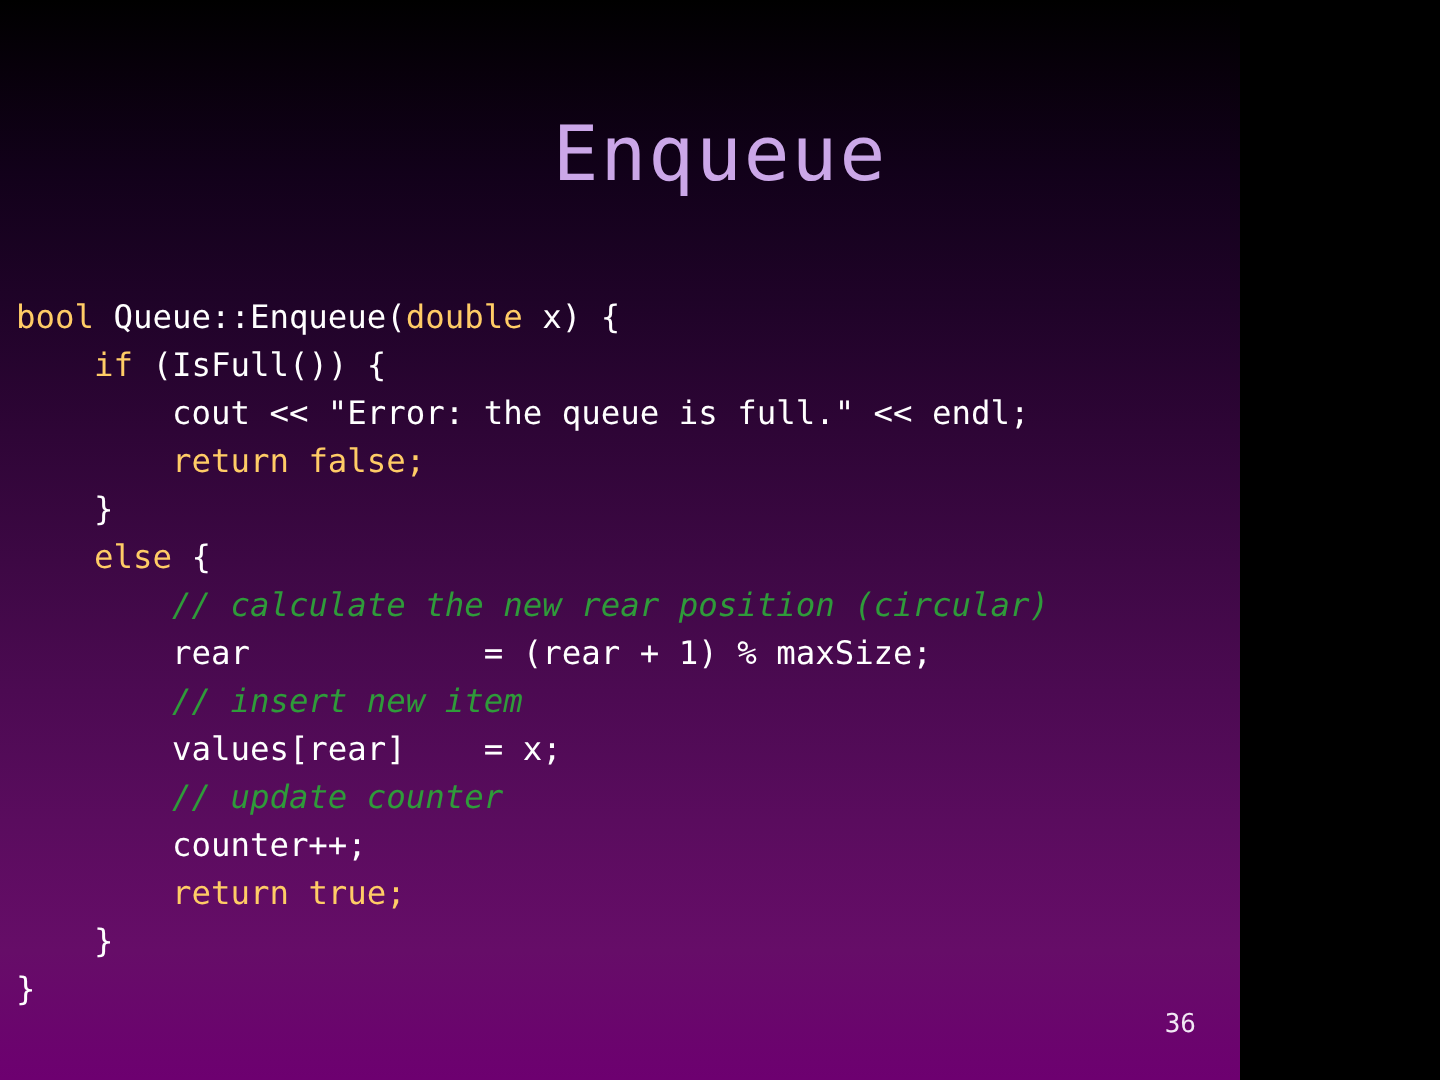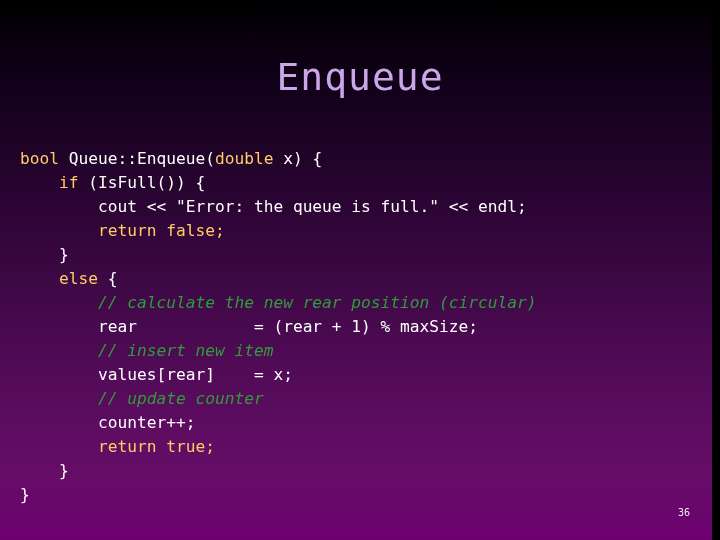--- a/index.html
+++ b/index.html
@@ -10,21 +10,21 @@
   body {
     width: 720px;
     height: 540px;
     overflow: hidden;
     font-family: "DejaVu Sans Mono", monospace;
     background: #000000;
   }
 
   #slide {
     position: relative;
-    width: 712px;
+    width: 620px;
     height: 540px;
     box-sizing: border-box;
     background: linear-gradient(to bottom,
         #000000 0%,
         #07000a 6%,
         #12011a 16%,
         #1f0328 28%,
         #2e0536 40%,
         #3d0844 52%,
         #4c0a52 64%,
@@ -43,21 +43,21 @@
     font-family: "DejaVu Sans Mono", monospace;
     font-size: 38px;
     line-height: 46px;
     letter-spacing: 1px;
     color: #cba7e8;
     white-space: pre;
   }
 
   #code-block {
     position: absolute;
-    left: 20px;
+    left: 8px;
     top: 147px;
     width: 700px;
     font-family: "DejaVu Sans Mono", monospace;
     font-size: 16.2px;
     line-height: 24px;
     white-space: pre;
     color: #ffffff;
   }
 
   .code-line {
@@ -67,21 +67,21 @@
 
   .tok-plain   { color: #ffffff; }
   .tok-keyword { color: #ffcc66; }
   .tok-comment { color: #2f9b3a; font-style: italic; }
 
   #page-number {
     position: absolute;
     right: 22px;
     bottom: 20px;
     font-family: "DejaVu Sans Mono", monospace;
-    font-size: 10px;
+    font-size: 13px;
     line-height: 15px;
     color: #f2e8f5;
     white-space: pre;
   }
 </style>
 </head>
 <body>
 
 <div id="slide">
 

